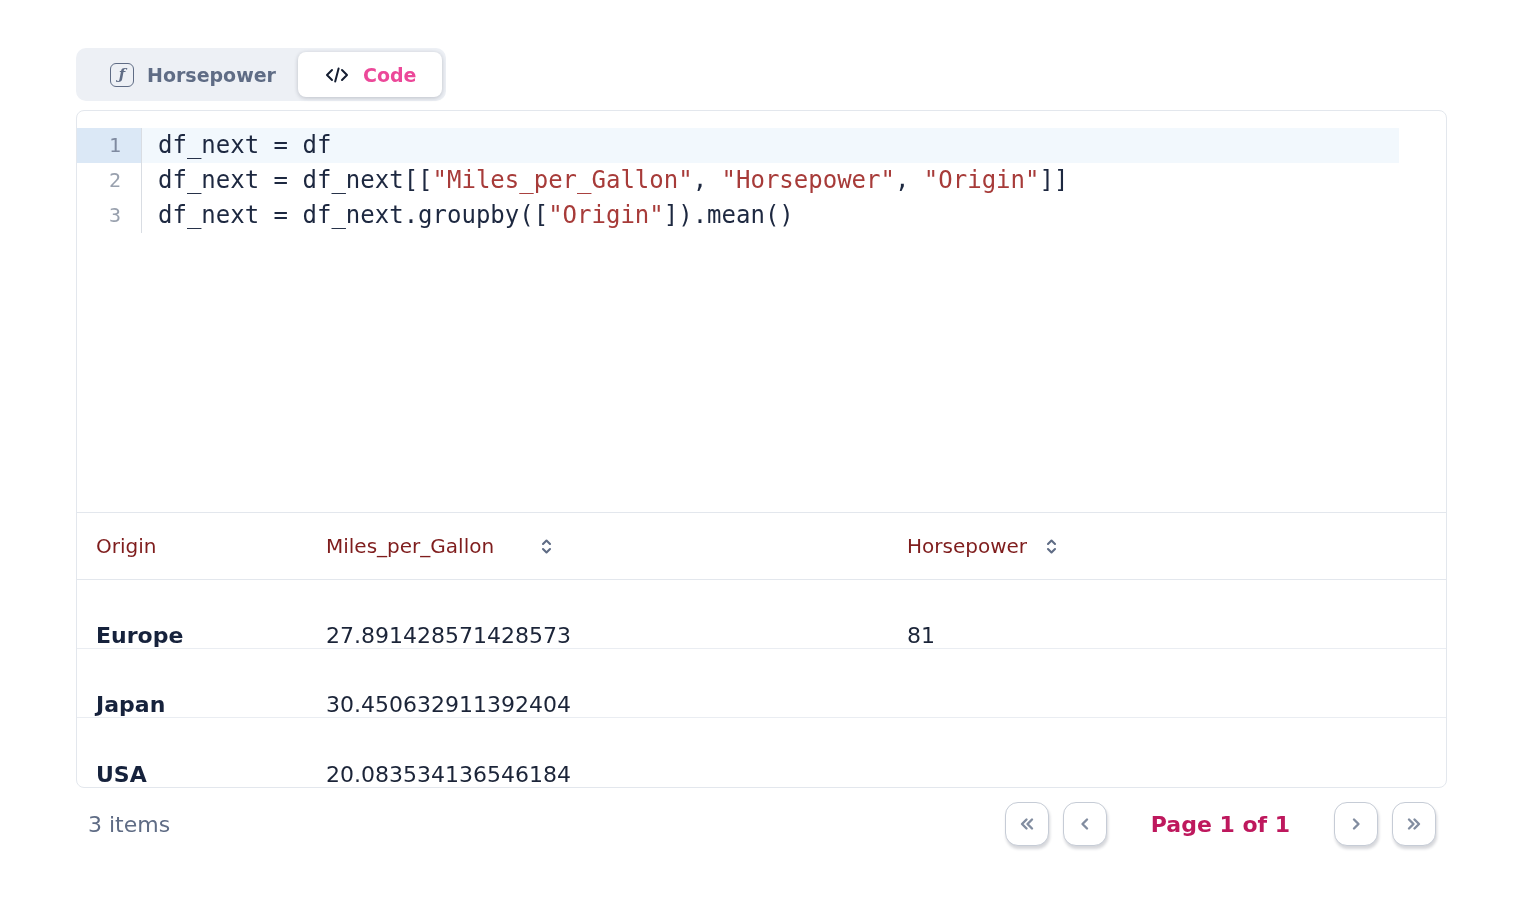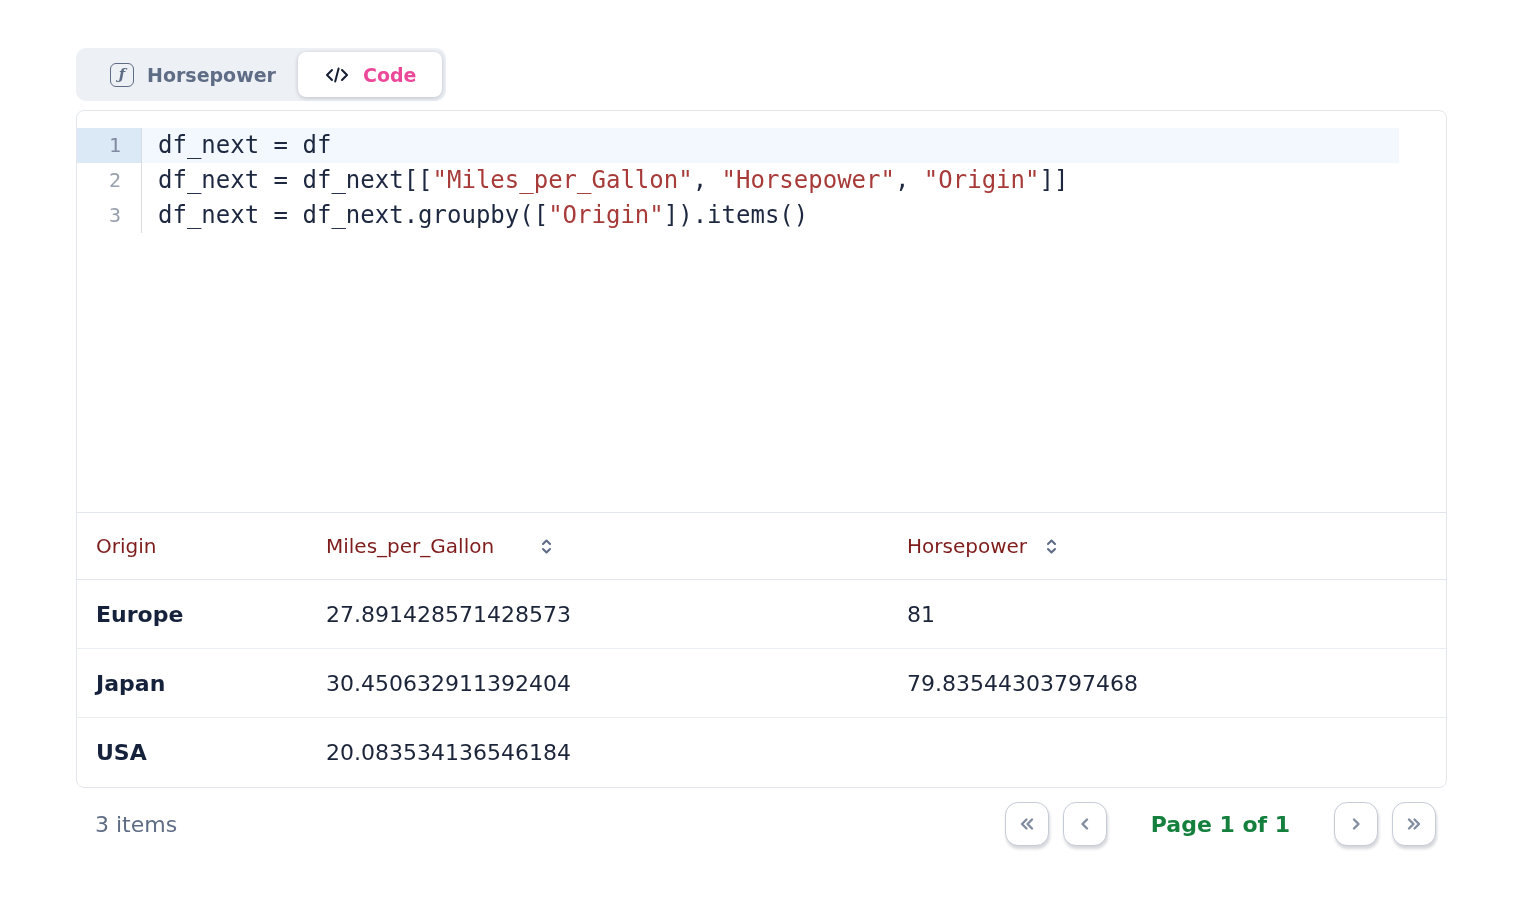--- a/index.html
+++ b/index.html
@@ -58,46 +58,46 @@
   .tok-string { color:#a73b39; }
   .tok-plain { color:#1d2840; }
 
   
   .thead-row {
     display:flex; align-items:center; height:67px;
     border-bottom:1.5px solid #e3e7ed;
     font-size:20px; color:#7f1d1d;
   }
   .trow {
-    display:flex; align-items:center; height:69px;
+    display:flex; align-items:flex-end; height:69px;
     border-bottom:1.5px solid #eaedf2;
     font-size:22px; color:#1b2438;
   }
   .trow:last-child { border-bottom:none; }
   .col-0 { width:249px; padding-left:19px; }
   .col-1 { width:581px; display:flex; align-items:center;gap:28px; }
   .col-2 { flex:1; display:flex; align-items:center; }
   .trow .col-0 { font-weight:bold; color:#16223c; }
   .sort-btn { display:inline-flex; margin-left:17px; cursor:pointer; align-items:center; }
 
   
   .tfooter {
     position:absolute; left:76px; top:788px; width:1371px; height:72px;
     display:flex; align-items:center;
   }
-  .items-count { margin-left:19px; font-size:22px; color:#5f6c85; }
+  .items-count { margin-left:12px; font-size:22px; color:#5f6c85; }
   .pager { margin-left:auto; margin-right:11px; display:flex; align-items:center; }
   .page-btn {
     width:44px; height:44px; border-radius:13px; background:#ffffff;
     border:1.8px solid #c6ccd6; box-shadow:1px 3px 3px rgba(27,36,56,0.18);
     display:flex; align-items:center; justify-content:center; cursor:pointer;
   }
   .page-btn + .page-btn { margin-left:14px; }
   .page-indicator {
-    width:227px; text-align:center; font-size:22px; font-weight:600; color:#15803d;
+    width:227px; text-align:center; font-size:22px; font-weight:600; color:#be185d;
   }
   svg.chev { display:block; }
 </style>
 </head>
 <body>
 
 <div class="page">
 
   <div class="tabbar">
     <div class="tab inactive">
@@ -121,21 +121,21 @@
         <div class="code-line active">
           <div class="gutter">1</div>
           <div class="line-content"><span class="tok-plain">df_next = df</span></div>
         </div>
         <div class="code-line">
           <div class="gutter">2</div>
           <div class="line-content"><span class="tok-plain">df_next = df_next[[</span><span class="tok-string">"Miles_per_Gallon"</span><span class="tok-plain">, </span><span class="tok-string">"Horsepower"</span><span class="tok-plain">, </span><span class="tok-string">"Origin"</span><span class="tok-plain">]]</span></div>
         </div>
         <div class="code-line">
           <div class="gutter">3</div>
-          <div class="line-content"><span class="tok-plain">df_next = df_next.groupby([</span><span class="tok-string">"Origin"</span><span class="tok-plain">]).items()</span></div>
+          <div class="line-content"><span class="tok-plain">df_next = df_next.groupby([</span><span class="tok-string">"Origin"</span><span class="tok-plain">]).mean()</span></div>
         </div>
       </div>
     <div>
       <div class="thead-row" id="table-head">
           <div class="col-0"><span>Origin</span></div>
           <div class="col-1">
             <span>Miles_per_Gallon</span>
   <span class="sort-btn">
     <svg class="chev" width="15" height="17" viewBox="0 0 15 17" fill="none" stroke="#5f6c85" stroke-width="2.1" stroke-linecap="round" stroke-linejoin="round">
       <path d="M4 6 L7.5 2.5 L11 6"></path>
@@ -155,21 +155,20 @@
         </div>
       <div id="table-body">
           <div class="trow">
             <div class="col-0">Europe</div>
             <div class="col-1">27.891428571428573</div>
             <div class="col-2">81</div>
           </div>
           <div class="trow">
             <div class="col-0">Japan</div>
             <div class="col-1">30.450632911392404</div>
-            <div class="col-2">79.83544303797468</div>
           </div>
           <div class="trow">
             <div class="col-0">USA</div>
             <div class="col-1">20.083534136546184</div>
           </div>
         </div>
     </div>
   </div>
 
   <div class="tfooter">

